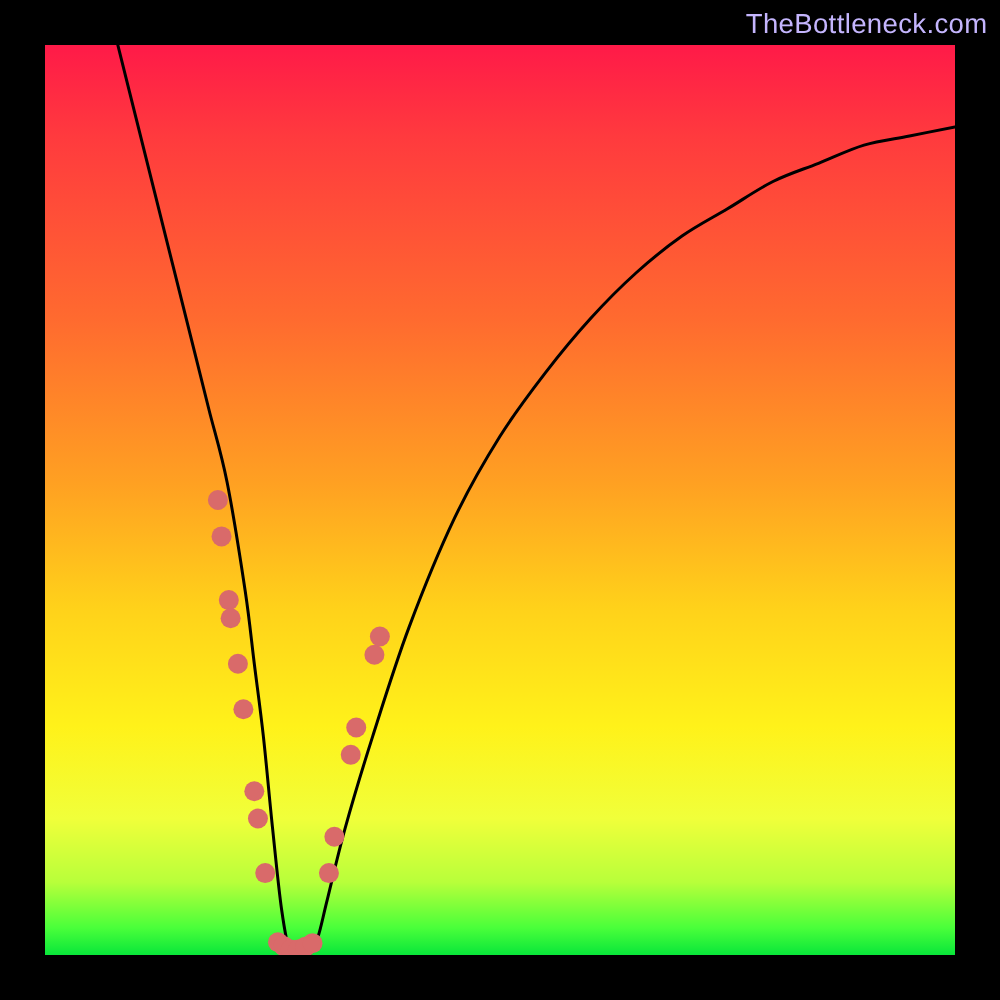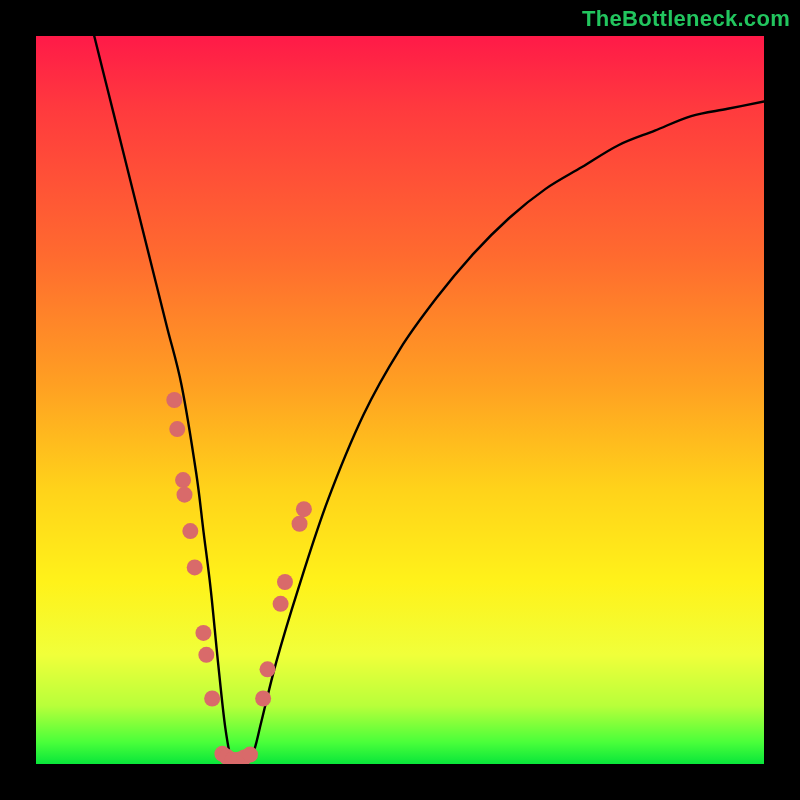--- a/index.html
+++ b/index.html
@@ -37,23 +37,23 @@
       #f0ff3a 85%,
       #b8ff3a 92%,
       #4aff3a 97%,
       #09e63a 100%
     );
   }
   .watermark {
     position: absolute;
     top: 6px;
     right: 10px;
-    color: #22c55e;
+    color: #c4b5fd;
     font-size: 22px;
-    font-weight: 700;
+    font-weight: 400;
     letter-spacing: 0.3px;
     user-select: none;
   }
   svg.overlay {
     position: absolute;
     top: 0;
     left: 0;
   }
 </style>
 </head>

